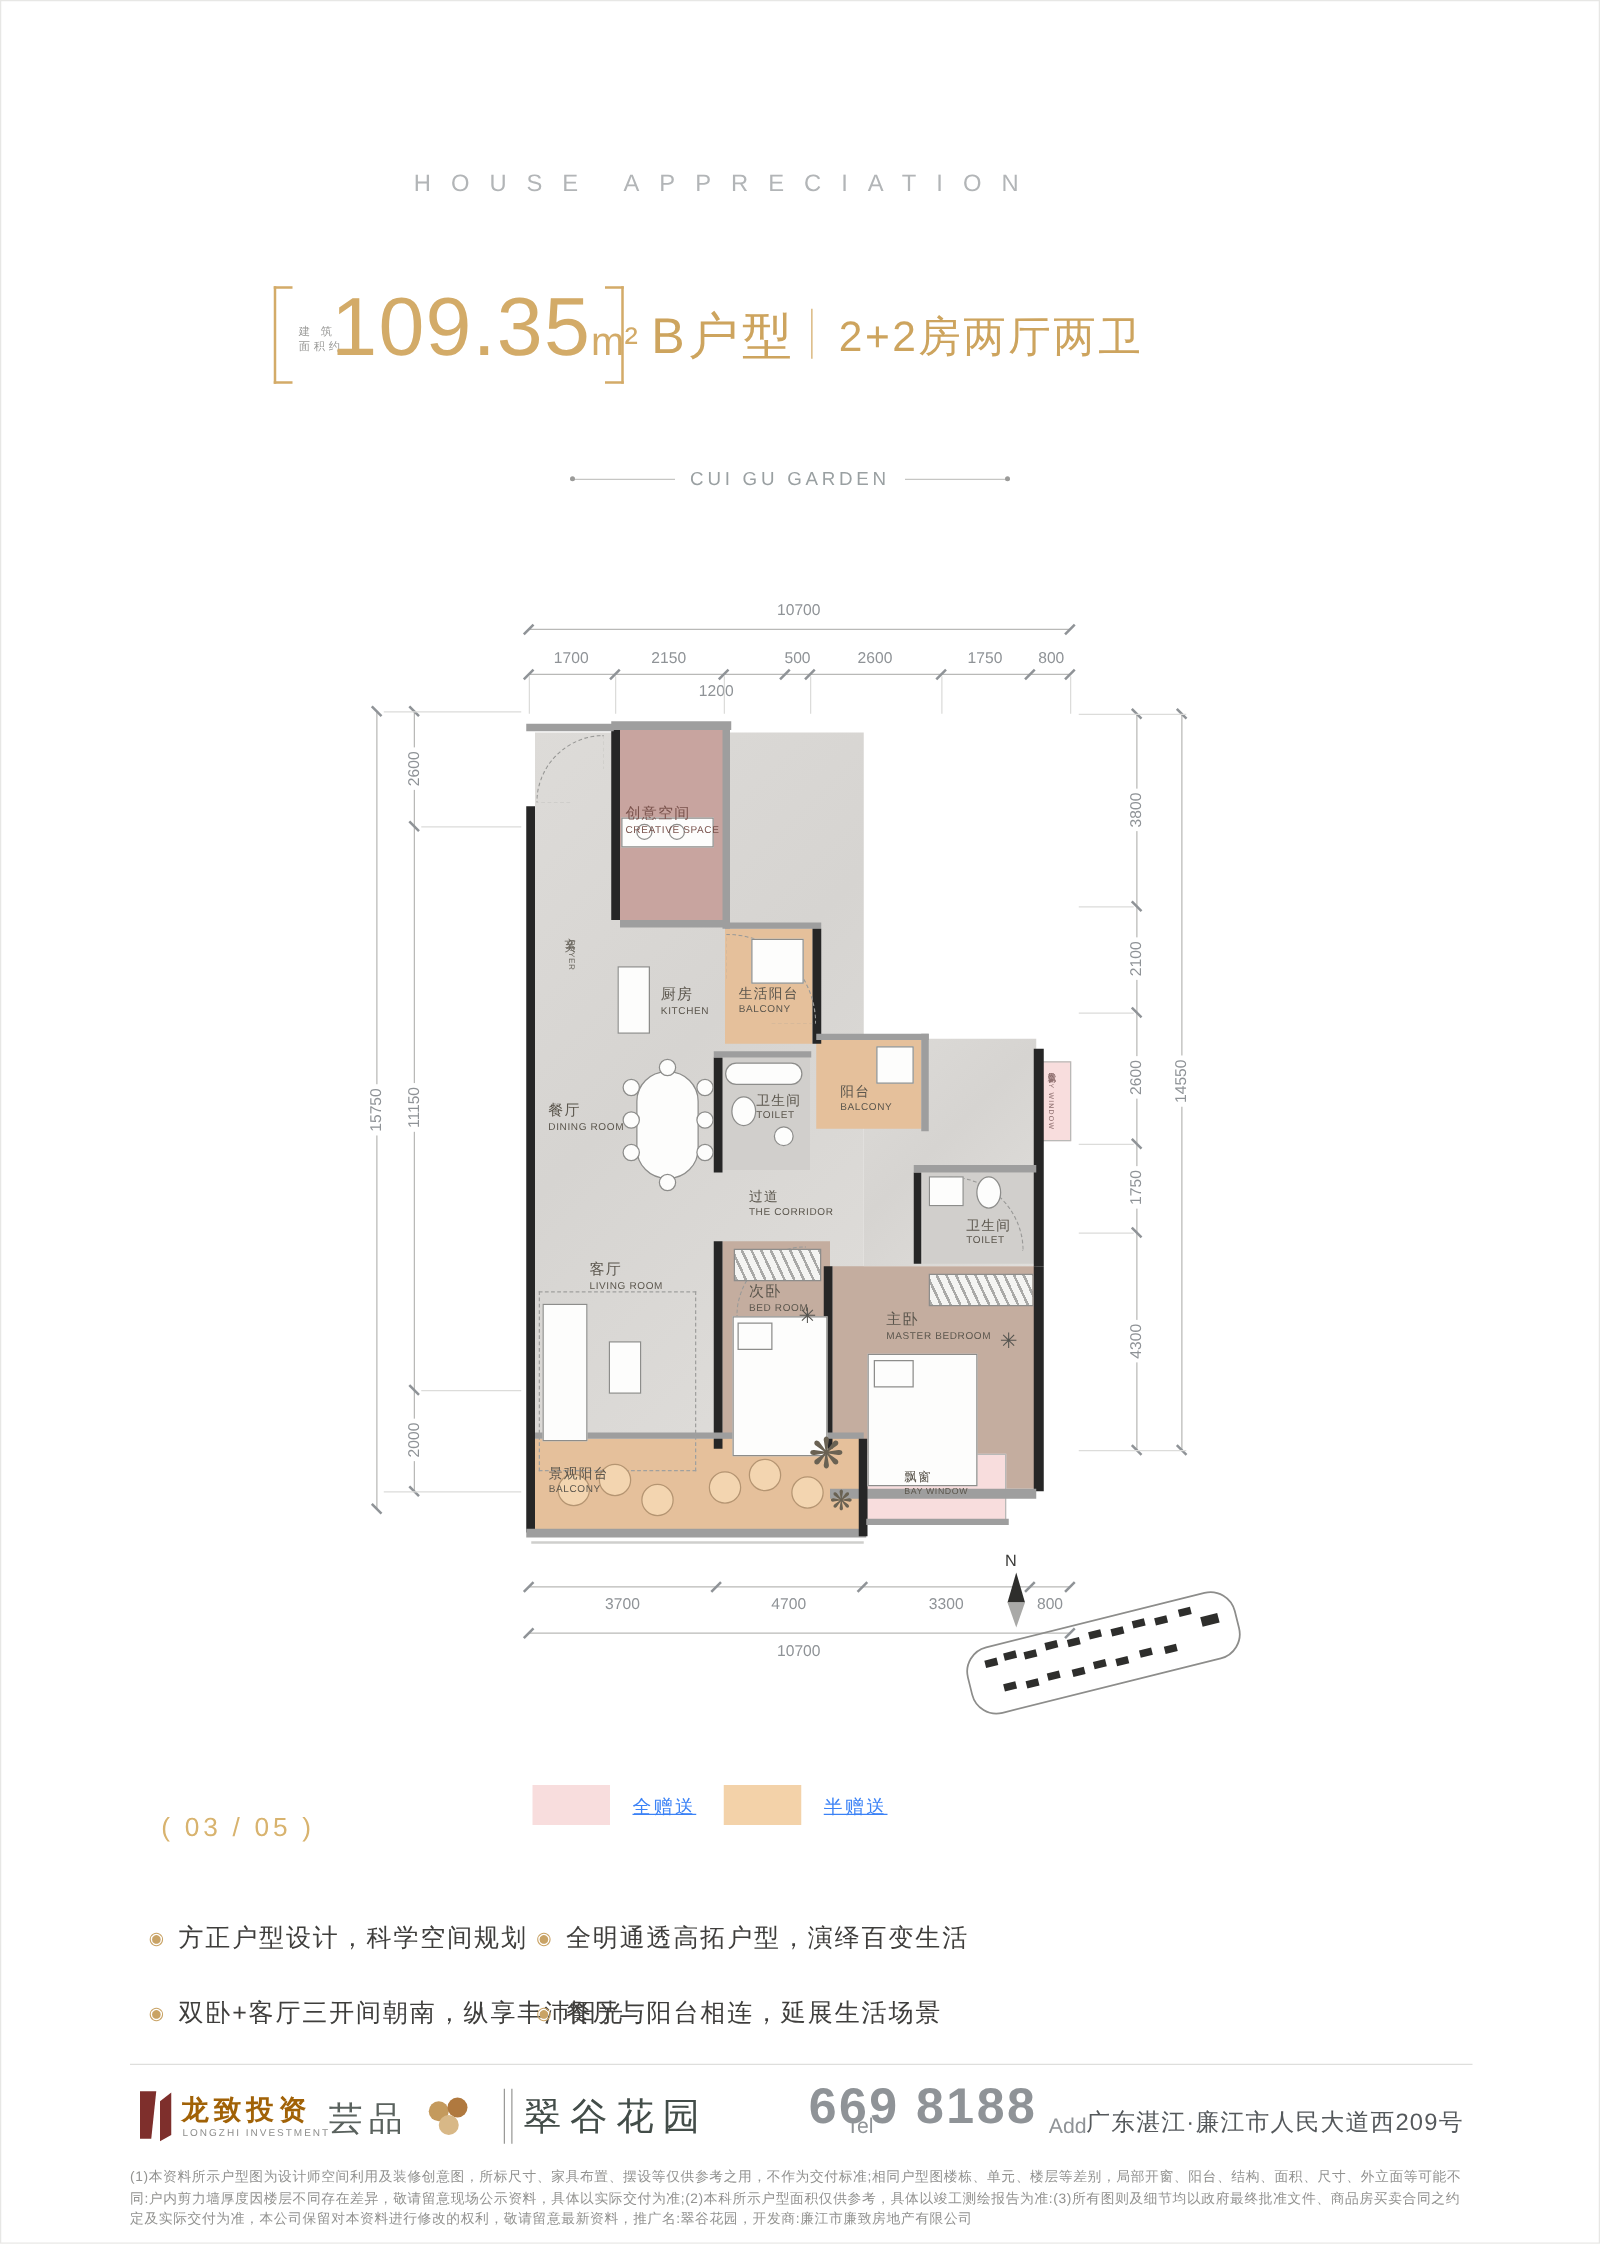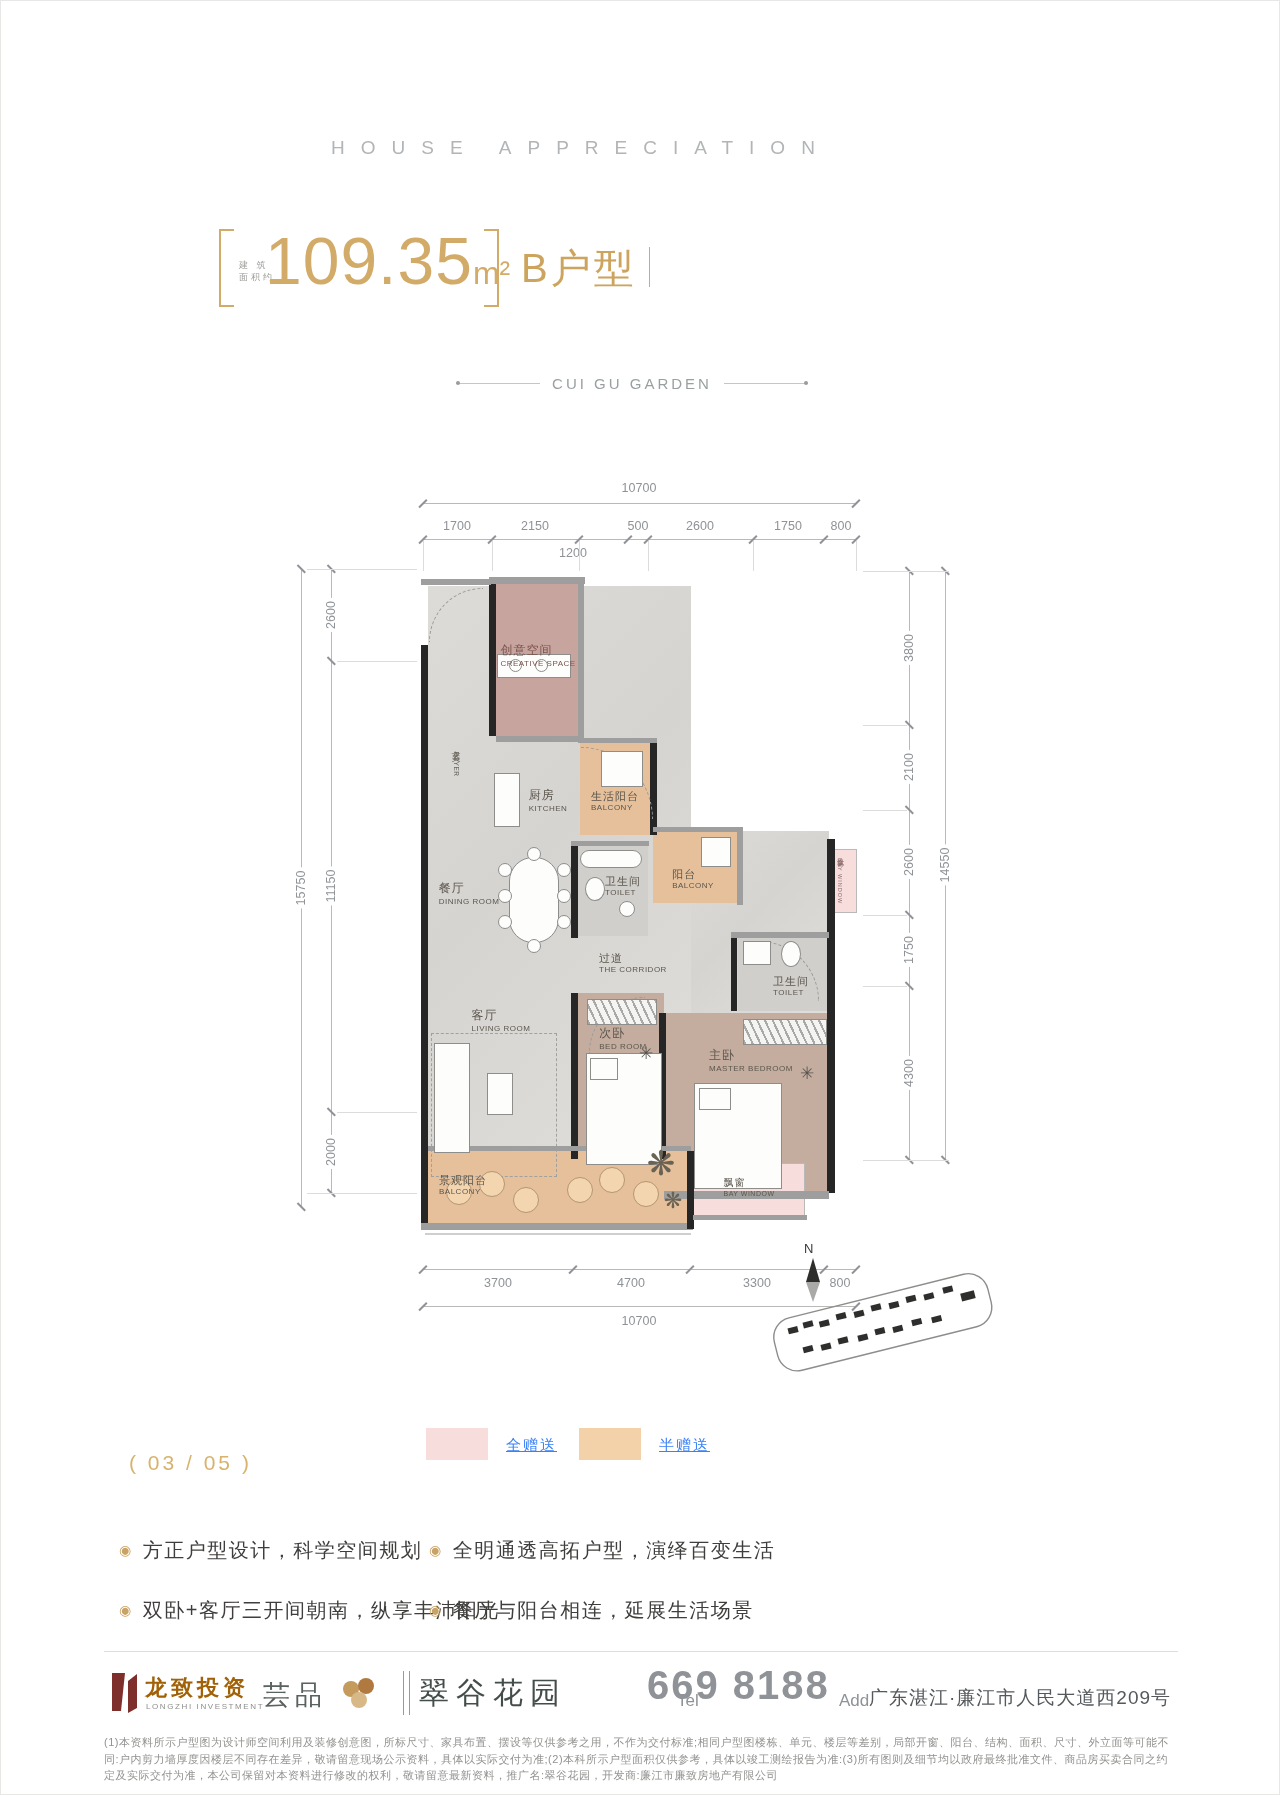--- a/index.html
+++ b/index.html
@@ -86,20 +86,21 @@
   <div class="area-pre">
     <span>建 筑</span><br>
     <span>面积约</span>
   </div>
   <div class="area-val">
     <span>109.35</span><span class="unit">m²</span>
   </div>
   <div class="brk r" style="left:483px;top:228px;"></div>
   <div class="t-type">B户型</div>
   <div class="t-div"></div>
+  <div class="t-desc">2+2房两厅两卫</div>
 
   <div class="garden">
     <span class="ln l">
         <i></i>
       </span>
     <span class="tx">CUI GU GARDEN</span>
     <span class="ln r">
         <i></i>
       </span>
   </div>

